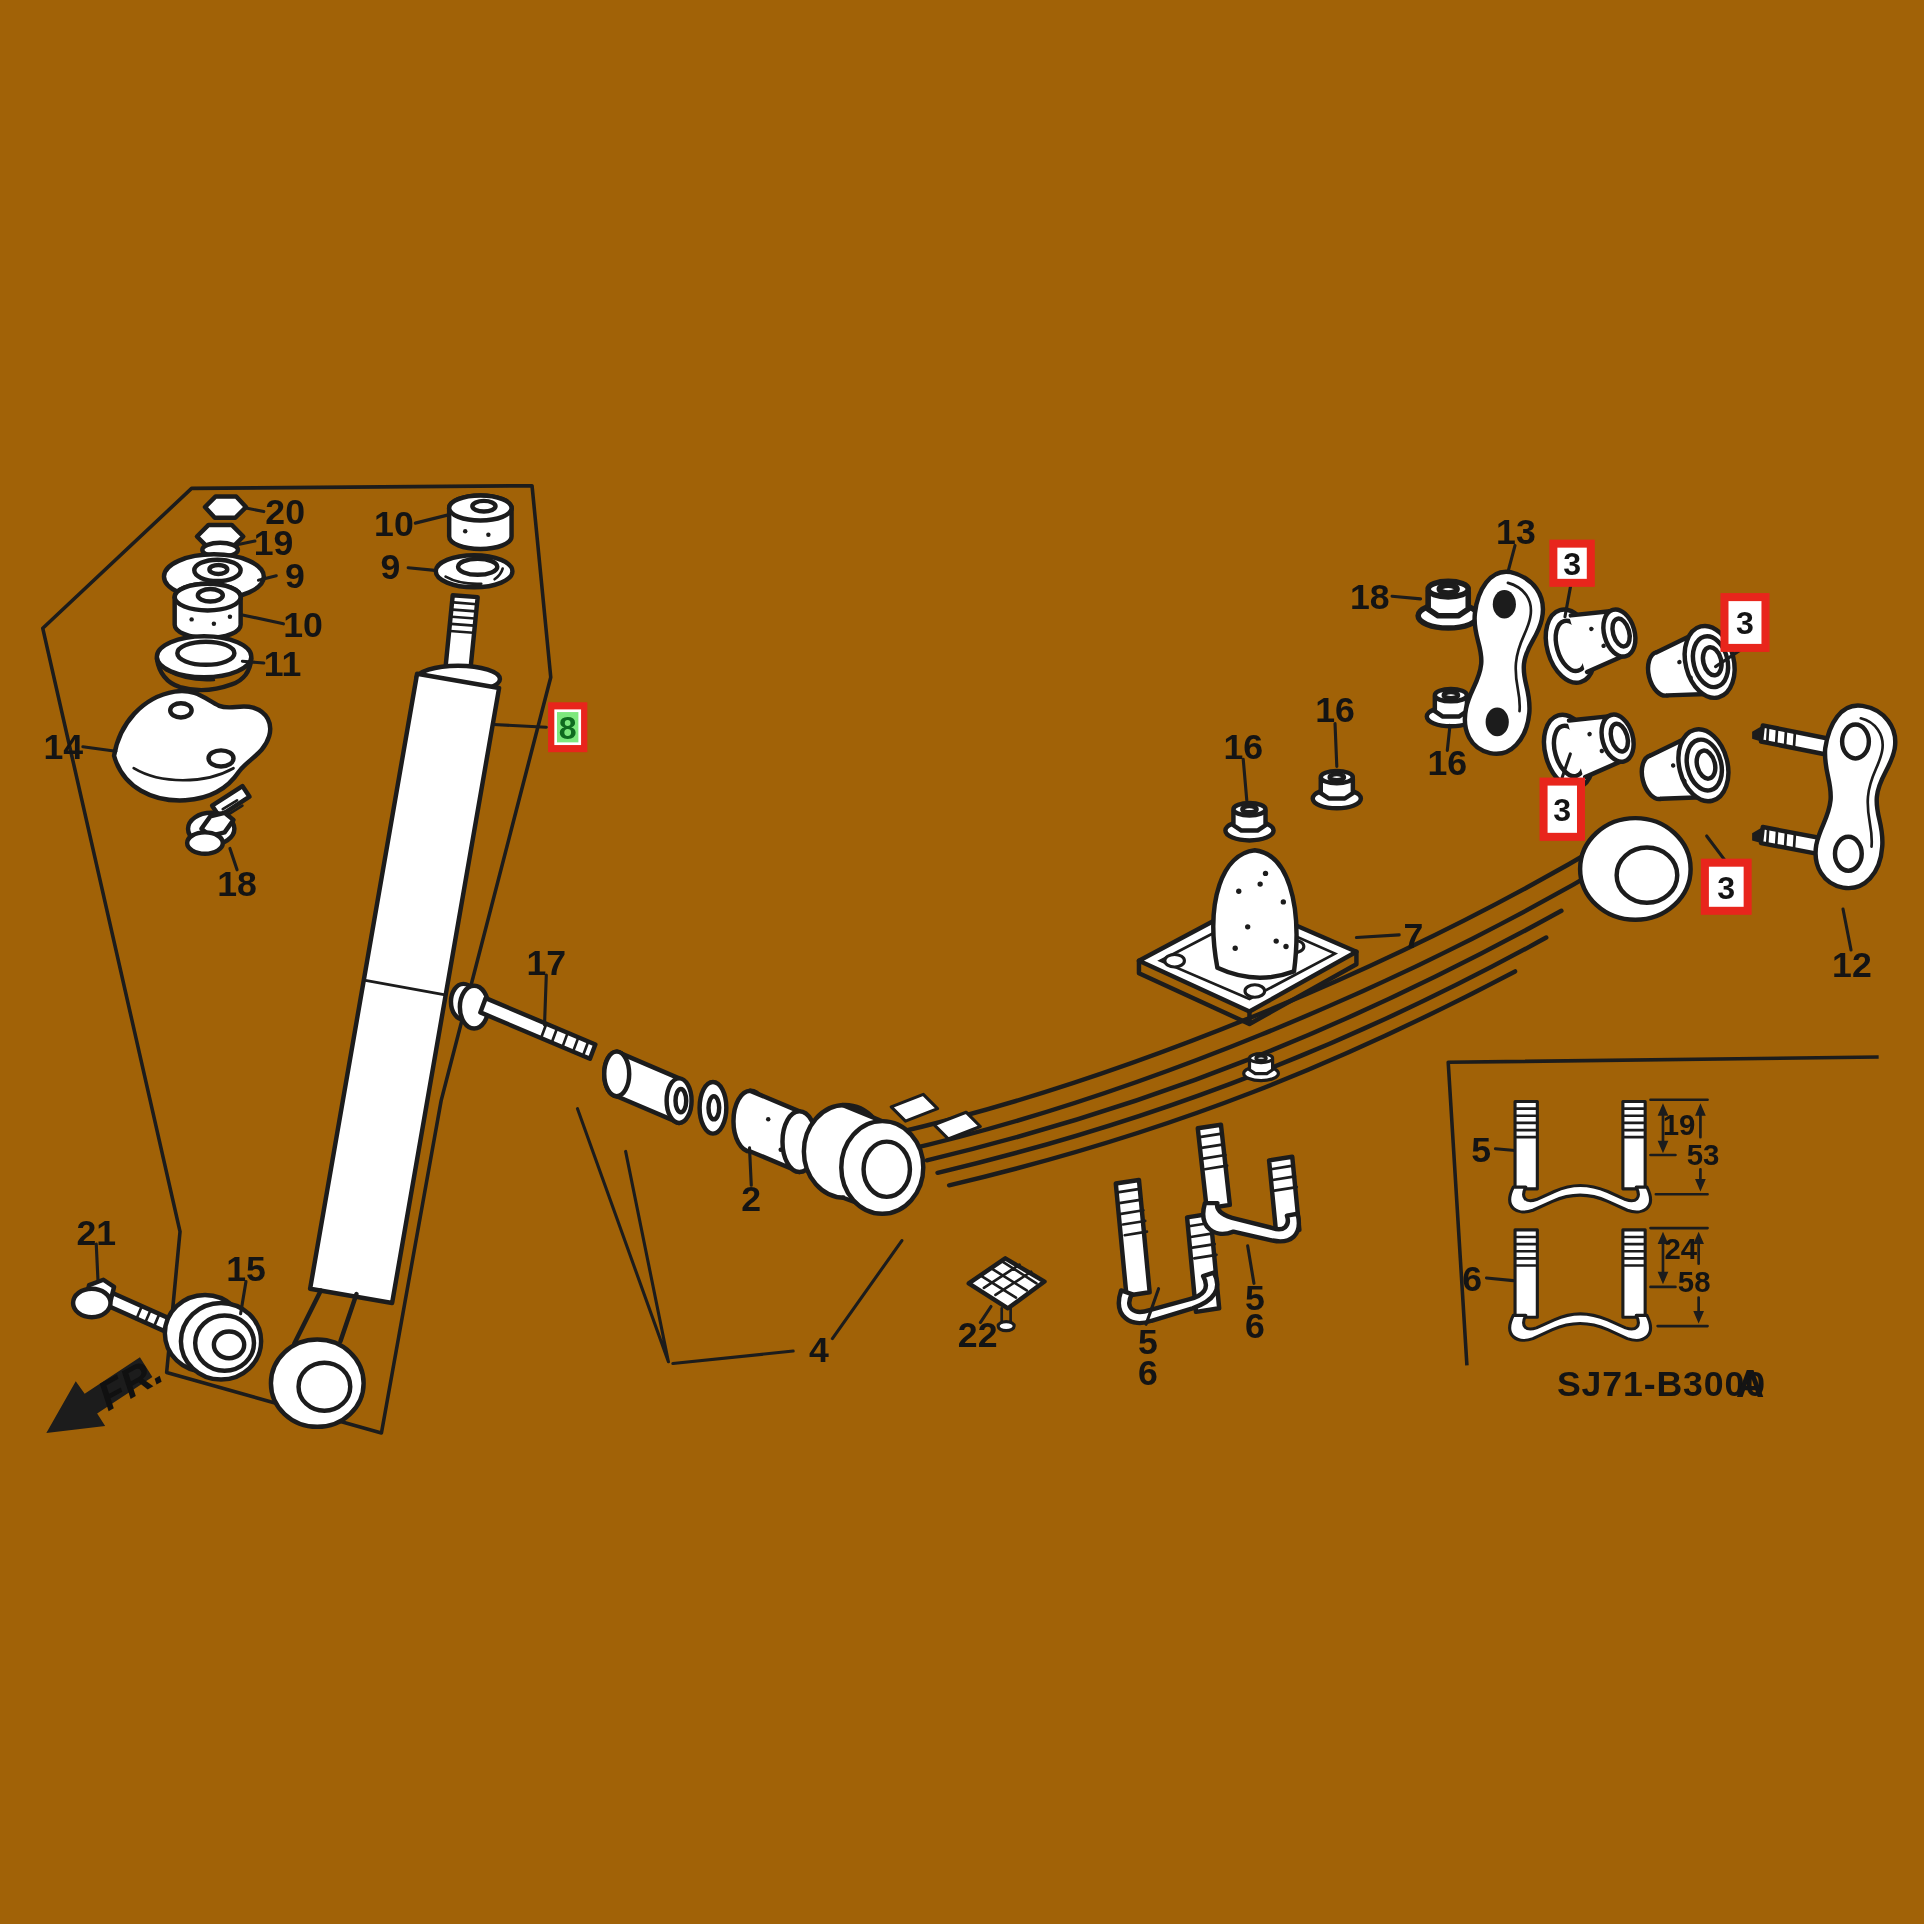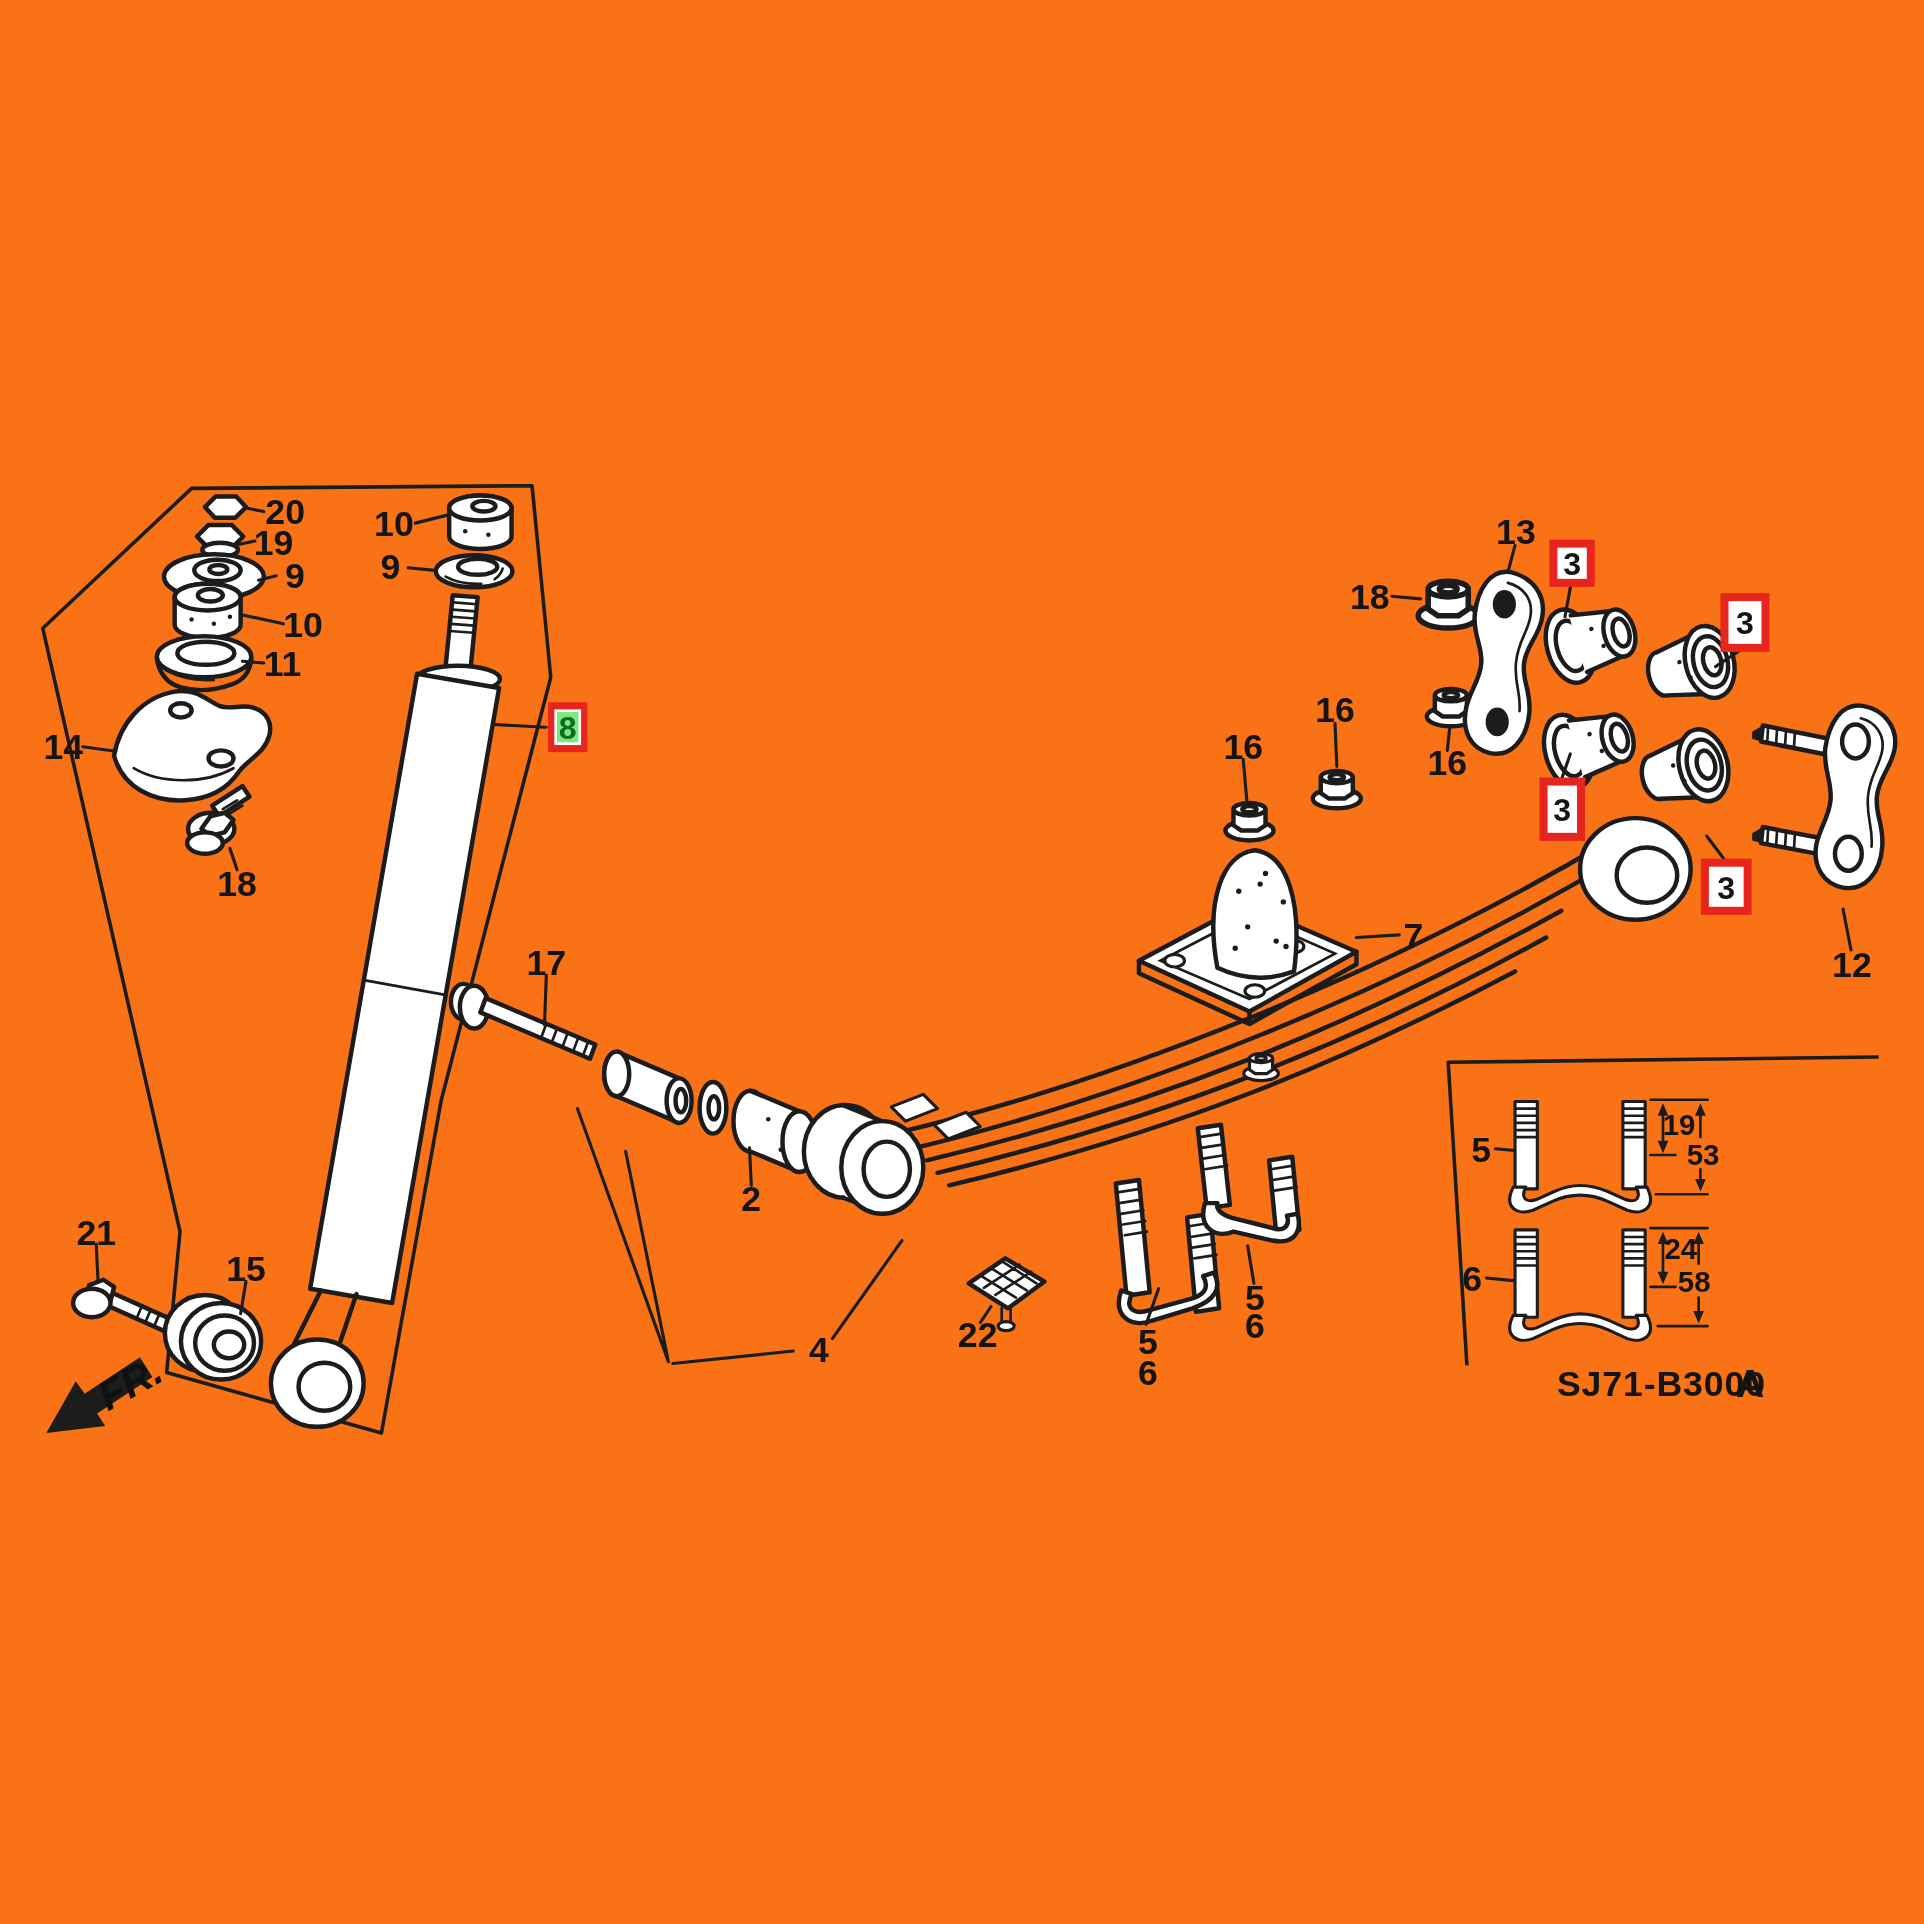--- a/index.html
+++ b/index.html
@@ -1,16 +1,16 @@
 <!DOCTYPE html>
 <html style="font-size:14.3px"><head>
 <meta charset="utf-8">
 <style>
   html,body{margin:0;padding:0;background:#ffffff;}
-  .stage{position:relative;width:1925px;height:1925px;background:#f97316;
+  .stage{position:relative;width:1925px;height:1925px;background:#a16207;
          font-family:"Liberation Sans",sans-serif;overflow:hidden;}
   svg{display:block;}
   .ln{fill:none;stroke:#1c1c1c;stroke-width:5;stroke-linecap:round;stroke-linejoin:round;}
   .ln3{fill:none;stroke:#1c1c1c;stroke-width:3;stroke-linecap:round;}
   .fw{fill:#ffffff;stroke:#1c1c1c;stroke-width:5;stroke-linejoin:round;}
   .fw3{fill:#ffffff;stroke:#1c1c1c;stroke-width:3.5;stroke-linejoin:round;}
   .fb{fill:#1c1c1c;stroke:none;}
   .lead{fill:none;stroke:#1c1c1c;stroke-width:3.5;stroke-linecap:round;}
   .out{fill:none;stroke:#1c1c1c;stroke-width:4;stroke-linejoin:round;}
   .num{font-family:"Liberation Sans",sans-serif;font-weight:bold;font-size:40px;

